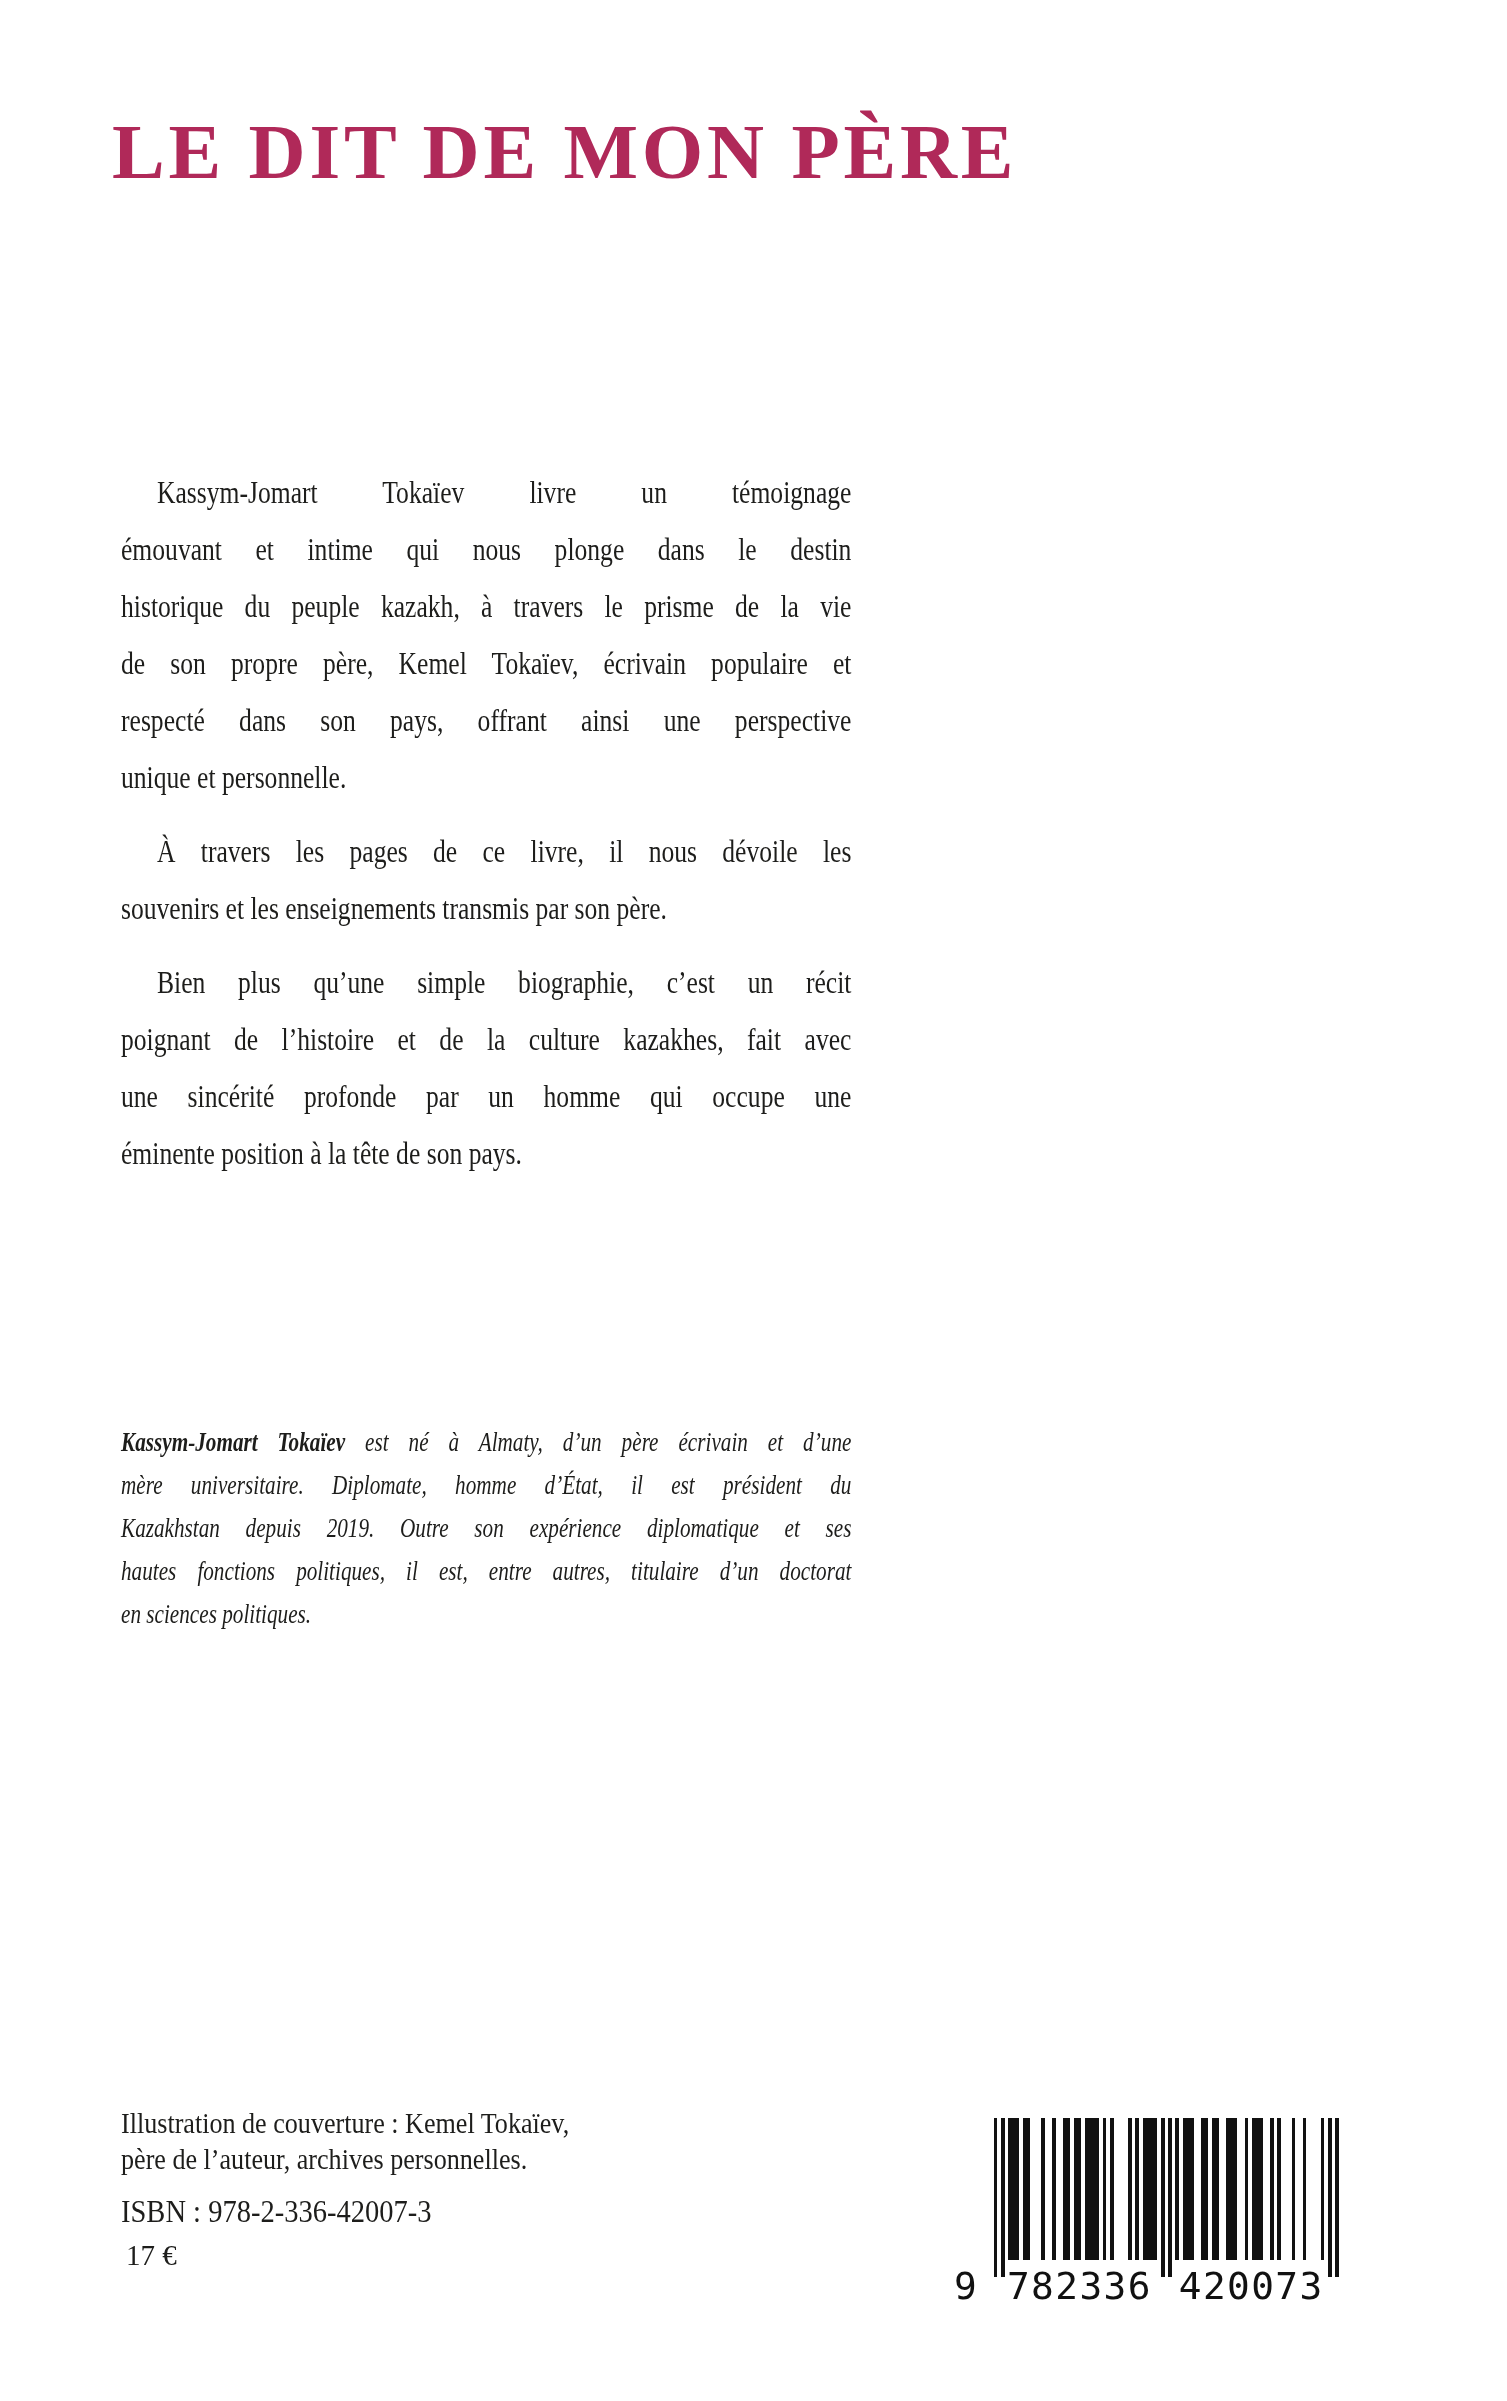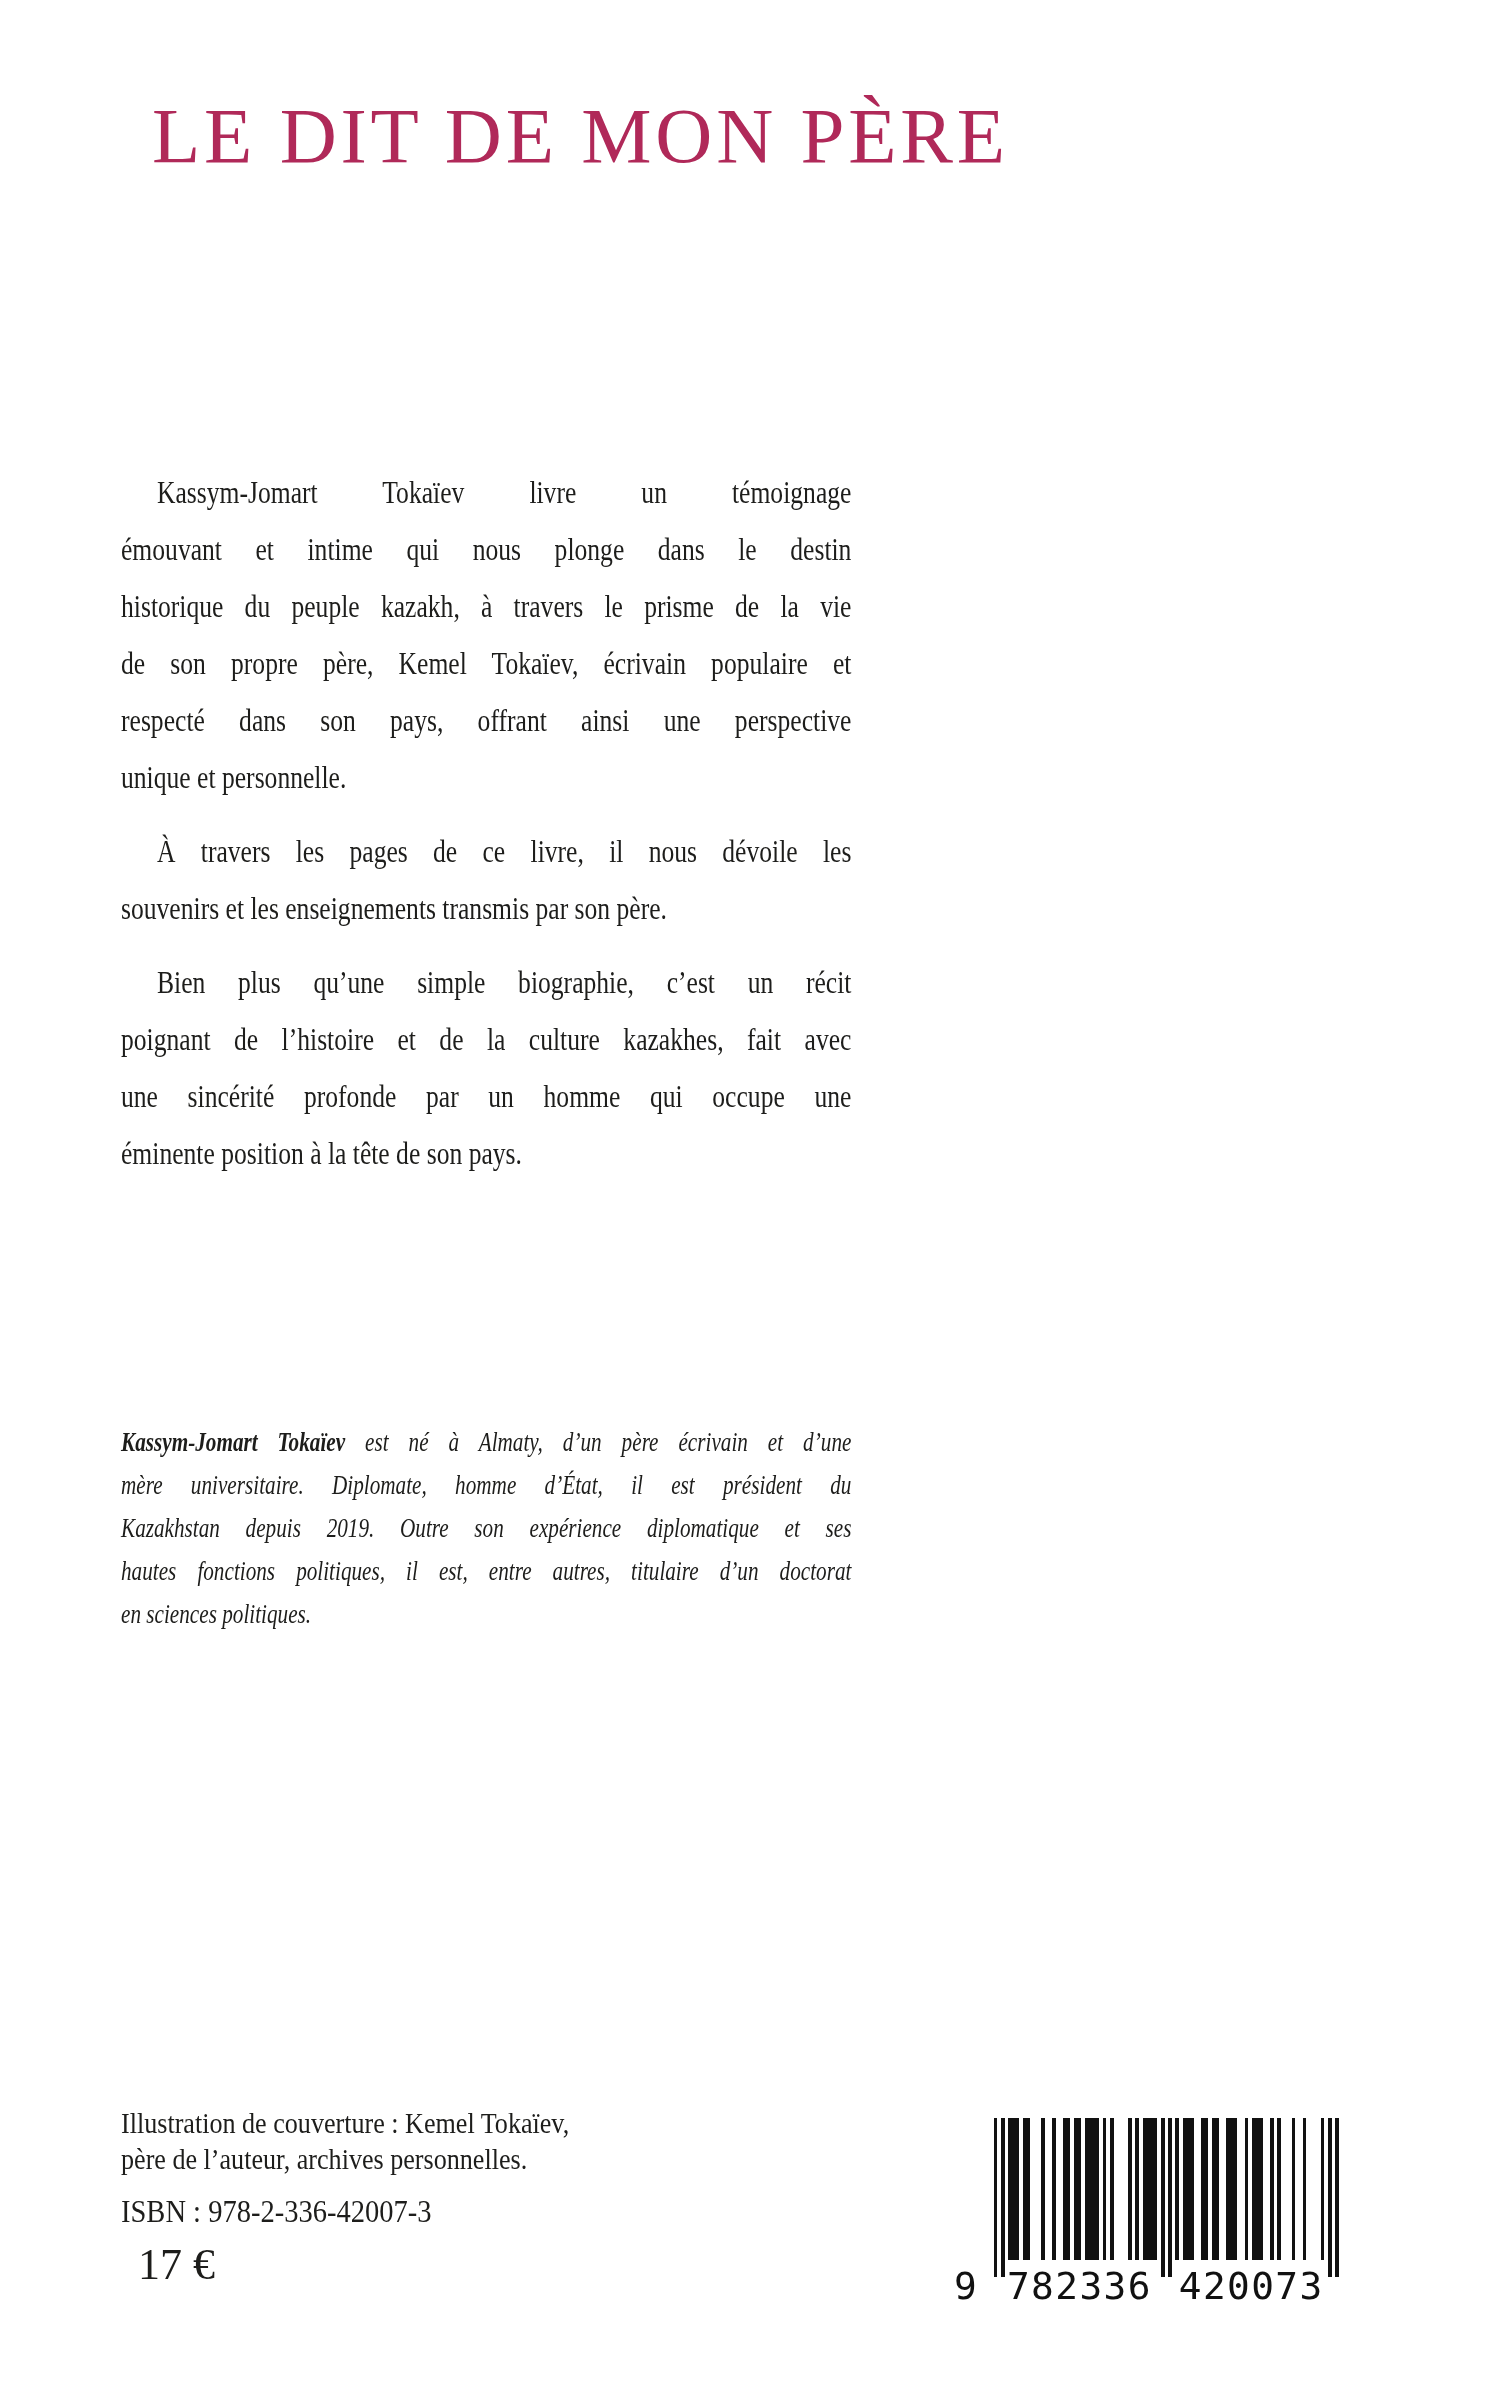--- a/index.html
+++ b/index.html
@@ -5,26 +5,25 @@
   html,body { margin:0; padding:0; }
   body {
     width:1508px; height:2402px;
     background:#ffffff;
     position:relative;
     font-family:"Liberation Serif", serif;
     color:#1d1d1b;
     overflow:hidden;
   }
   .title {
-    position:absolute; left:112px; top:96px;
+    position:absolute; left:112px; top:112px;
     font-size:79px; line-height:1;
     letter-spacing:3.8px;
     white-space:nowrap;
-    font-weight:400;
-    margin-left:40px;
+    font-weight:700;
   }
   .synopsis {
     position:absolute; left:121px; top:464px;
     width:913px;
     transform:scaleX(0.8); transform-origin:0 0;
     font-size:32px; line-height:57px;
   }
   .para { margin:0 0 17px 0; }
   .line { text-align:justify; text-align-last:justify; }
   .line.first { padding-left:45px; }
@@ -43,22 +42,22 @@
     transform:scaleX(0.9); transform-origin:0 0;
     white-space:nowrap;
   }
   .isbn {
     position:absolute; left:121px; top:2194px;
     font-size:31px;
     transform:scaleX(0.92); transform-origin:0 0;
     white-space:nowrap;
   }
   .price {
-    position:absolute; left:138px; top:2239px;
-    font-size:44px;
+    position:absolute; left:126px; top:2239px;
+    font-size:29px;
     white-space:nowrap;
   }
   .barcode {
     position:absolute; left:946px; top:2118px;
     width:407px; height:185px;
   }
   .bc-digit {
     font-family:"DejaVu Sans Mono", monospace;
     font-size:40px;
     fill:#111111;

